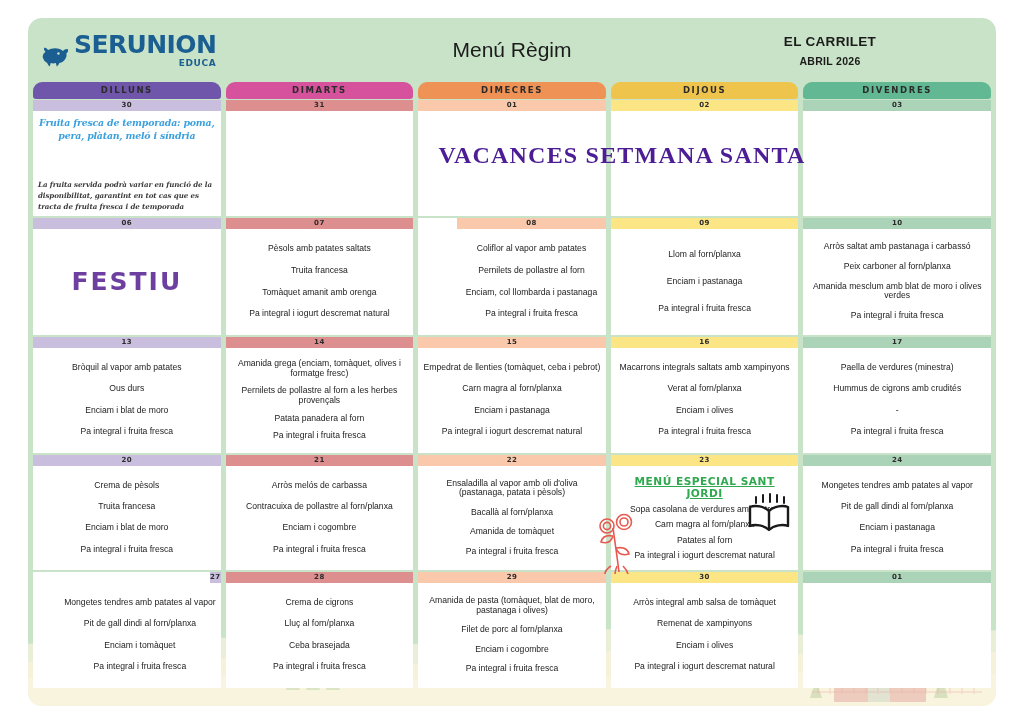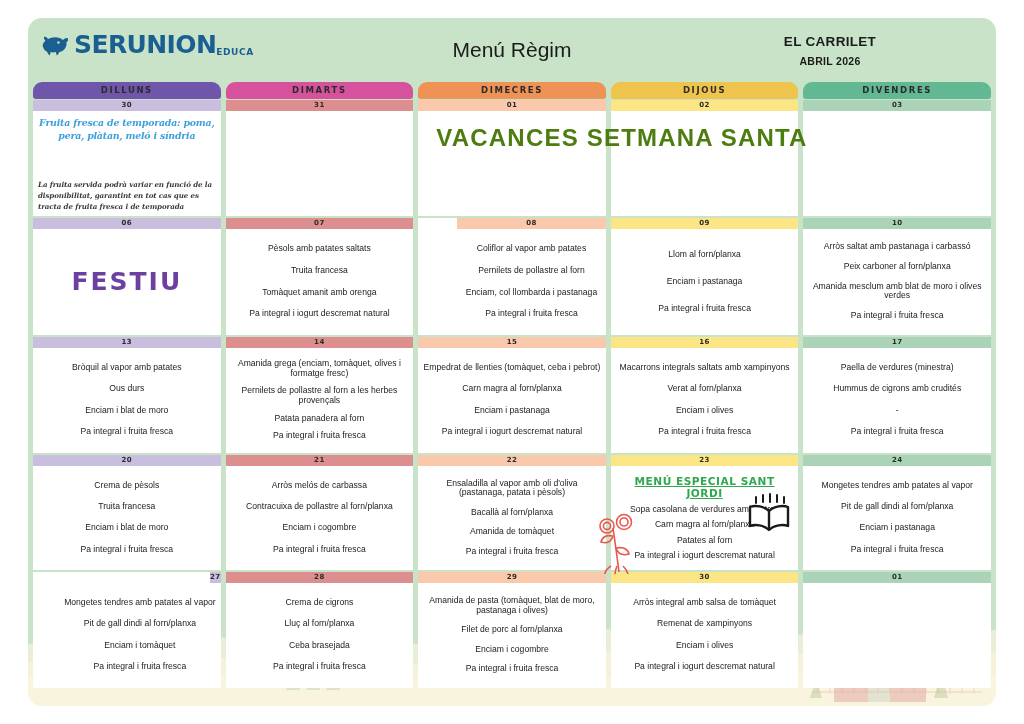--- a/index.html
+++ b/index.html
@@ -19,21 +19,21 @@
     background:#c9e3c8;border-radius:14px;
   }
   
   .hdr{
     position:absolute;left:28px;top:18px;width:968px;height:62px;
   }
   .logo{
     position:absolute;left:14px;top:14px;display:flex;align-items:flex-end;gap:6px;
   }
   .logo-mark{width:26px;height:22px;display:block;}
-  .logo-txt{display:flex;align-items:flex-end;line-height:1;}
+  .logo-txt{display:flex;flex-direction:column;align-items:flex-end;line-height:1;}
   .logo-word{
     font-family:"DejaVu Sans", sans-serif;
     font-weight:bold;font-size:25px;letter-spacing:-0.6px;color:#1b5f92;
   }
   .logo-sub{
     font-family:"DejaVu Sans", sans-serif;
     font-weight:bold;font-size:9px;letter-spacing:0.6px;color:#1b5f92;margin-top:2px;
   }
   .title{
     position:absolute;left:0;right:0;top:20px;text-align:center;
@@ -94,23 +94,23 @@
     text-align:left;font-style:italic;font-size:7.1px;line-height:1.5;
     color:#3b3b3b;font-family:"DejaVu Serif", serif;font-weight:bold;
     margin-top:38px;letter-spacing:-0.1px;
   }
   .festiu{
     display:flex;align-items:center;justify-content:center;height:100%;
     color:#6d3fa0;font-size:25px;font-weight:bold;letter-spacing:2px;
     font-family:"DejaVu Sans", sans-serif;
   }
   .vacances{
-    position:absolute;left:432px;top:124px;width:380px;text-align:center;
-    color:#4d7c0f;font-size:24px;font-weight:bold;letter-spacing:1.2px;
-    font-family:Liberation Sans, sans-serif;pointer-events:none;z-index:6;
+    position:absolute;left:432px;top:142px;width:380px;text-align:center;
+    color:#4c1d95;font-size:24px;font-weight:bold;letter-spacing:1.2px;
+    font-family:Liberation Serif, serif;pointer-events:none;z-index:6;
   }
   .special-title{
     text-align:center;color:#2fa84f;font-size:10.6px;font-weight:bold;
     letter-spacing:0.5px;text-decoration:underline;
     font-family:"DejaVu Sans", sans-serif;margin-bottom:1px;
   }
   .rose{position:absolute;left:-18px;bottom:-4px;width:56px;height:66px;z-index:5;}
   .book{position:absolute;right:6px;top:38px;width:46px;height:40px;}
 
   

